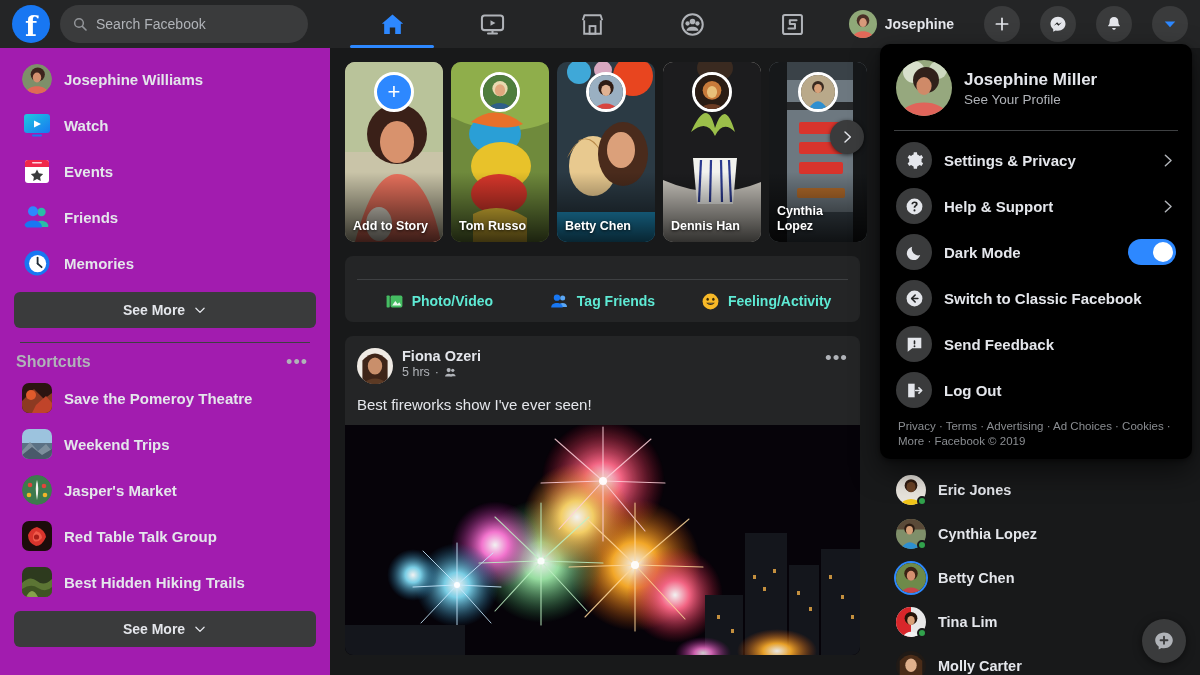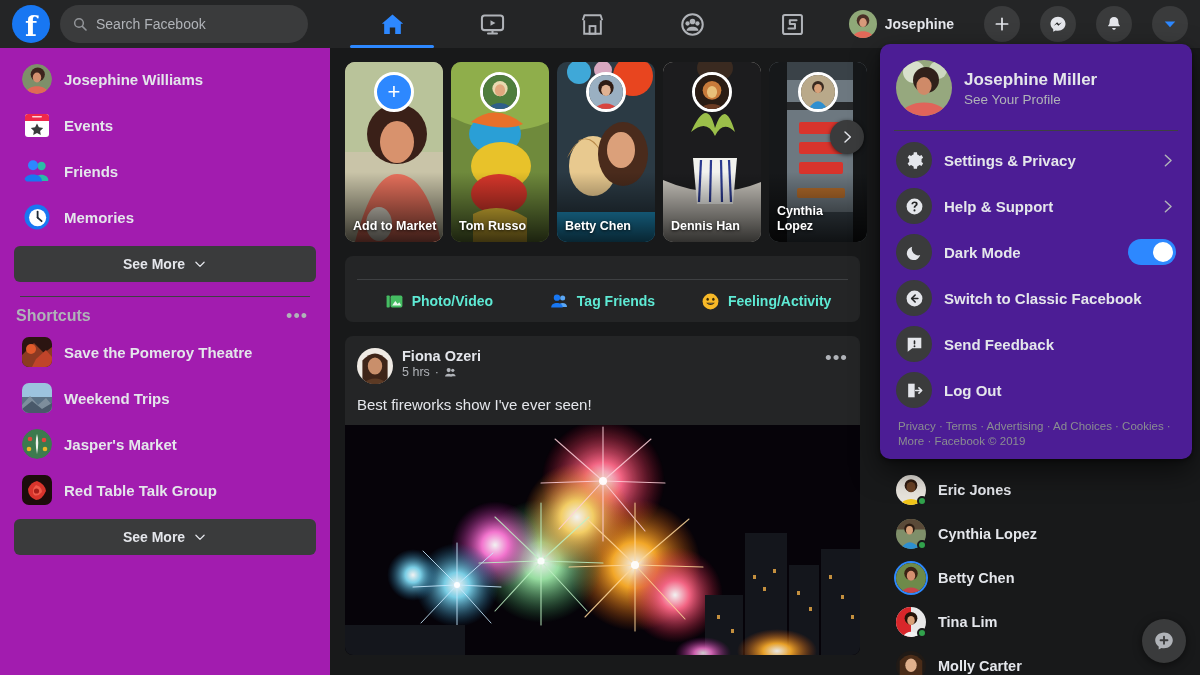--- a/index.html
+++ b/index.html
@@ -158,21 +158,21 @@
   .msg-fab {
     position: absolute; right: 14px; bottom: 12px; width: 44px; height: 44px;
     border-radius: 50%; background: #3a3b3c;
     display: flex; align-items: center; justify-content: center;
     box-shadow: 0 2px 8px rgba(0,0,0,.5);
   }
 
   
   .menu {
     position: absolute; top: 44px; right: 8px; width: 312px;
-    background: #4c1d95; border-radius: 10px;
+    background: #000000; border-radius: 10px;
     box-shadow: 0 12px 28px rgba(0,0,0,.55), 0 2px 4px rgba(0,0,0,.4);
     padding: 8px 8px 10px 8px; z-index: 50;
   }
   .menu-profile { display: flex; align-items: center; padding: 8px 8px; border-radius: 8px; }
   .menu-profile .av { width: 56px; height: 56px; border-radius: 50%; flex: none; }
   .mp-txt { margin-left: 12px; }
   .mp-name { font-size: 17px; font-weight: bold; color: #e4e6eb; }
   .mp-sub { font-size: 13.5px; color: #b0b3b8; margin-top: 2px; }
   .menu-hr { height: 1px; background: #3e4042; margin: 6px 6px; }
   .menu-row { display: flex; align-items: center; height: 46px; border-radius: 8px; padding: 0 8px; }
@@ -312,20 +312,36 @@
             <rect width="40" height="40" fill="#7e8f6a"></rect>
             <circle cx="21" cy="14" r="9.5" fill="#3c241d"></circle>
             <ellipse cx="20" cy="18" rx="5.6" ry="6.6" fill="#d3906f"></ellipse>
             <path d="M4 40 C7 26 33 26 36 40 Z" fill="#e06a57"></path>
           </g>
         </svg>
       </div>
       <span class="lbl">Josephine Williams</span>
     </div>
 
+    <div class="side-item">
+      <div class="sq rnd">
+        <svg class="ph" viewBox="0 0 30 30">
+          <defs>
+              <linearGradient id="gW" x1="0" y1="0" x2="1" y2="1">
+            <stop offset="0" stop-color="#1ec8e0"></stop>
+                <stop offset="1" stop-color="#1877f2"></stop>
+              </linearGradient>
+            </defs>
+          <rect x="2" y="4" width="26" height="19" rx="3" fill="url(#gW)"></rect>
+          <path d="M12 10.5 L19 14 L12 17.5 Z" fill="#fff"></path>
+          <rect x="10" y="24.5" width="10" height="2" rx="1" fill="#1877f2"></rect>
+        </svg>
+      </div>
+      <span class="lbl">Watch</span>
+    </div>
 
     <div class="side-item">
       <div class="sq rnd">
         <svg class="ph" viewBox="0 0 30 30">
           <rect x="3" y="4" width="24" height="23" rx="3" fill="#fff"></rect>
           <path d="M3 7a3 3 0 0 1 3-3h18a3 3 0 0 1 3 3v4H3z" fill="#f0284a"></path>
           <rect x="10" y="6" width="10" height="1.6" rx=".8" fill="#fff" opacity=".8"></rect>
           <path d="M15 13.4l1.9 3.9 4.3.6-3.1 3 .7 4.2-3.8-2-3.8 2 .7-4.2-3.1-3 4.3-.6z" fill="#3a3b3c"></path>
         </svg>
       </div>
@@ -409,20 +425,31 @@
       <div class="thumb">
         <svg class="ph" viewBox="0 0 30 30">
           <rect width="30" height="30" fill="#1d0c0b"></rect>
           <path d="M15 6 Q23 9 24 16 Q20 25 14 25 Q6 22 6 14 Q9 7 15 6z" fill="#d8342c"></path>
           <path d="M14 10 Q20 12 20 17 Q16 22 12 20 Q9 15 14 10z" fill="#f05a4a"></path>
           <circle cx="14.5" cy="16" r="2.6" fill="#a81f1a"></circle>
         </svg>
       </div>
       <span class="lbl">Red Table Talk Group</span>
     </div>
+    <div class="sc-item">
+      <div class="thumb">
+        <svg class="ph" viewBox="0 0 30 30">
+          <rect width="30" height="30" fill="#2d3a1e"></rect>
+          <path d="M0 16 Q8 8 15 14 Q22 20 30 12 L30 30 L0 30 Z" fill="#5c7534"></path>
+          <path d="M0 22 Q9 16 16 21 Q24 26 30 20 L30 30 L0 30 Z" fill="#3e5322"></path>
+          <path d="M4 30 Q10 18 16 30 Z" fill="#86a04b"></path>
+        </svg>
+      </div>
+      <span class="lbl">Best Hidden Hiking Trails</span>
+    </div>
 
     <div class="see-more">
       <span class="lbl">See More</span>
       <svg width="14" height="14" viewBox="0 0 24 24">
         <path d="M5 9 L12 16 L19 9" fill="none" stroke="#e4e6eb" stroke-width="2.2" stroke-linecap="round" stroke-linejoin="round"></path>
       </svg>
     </div>
   </div>
 
   <div class="feed">
@@ -435,21 +462,21 @@
           <rect width="98" height="90" fill="#b9c39a"></rect>
           <circle cx="52" cy="72" r="30" fill="#3a2018"></circle>
           <ellipse cx="52" cy="80" rx="17" ry="21" fill="#d8926d"></ellipse>
           <path d="M10 180 Q28 112 52 112 Q82 112 96 180 Z" fill="#e8715c"></path>
           <ellipse cx="34" cy="162" rx="13" ry="17" fill="#e0dbcd"></ellipse>
         </svg>
         <div class="shade"></div>
         <div class="ring" style="background:#2d88ff;">
           <span class="plus">+</span>
         </div>
-        <div class="nm">Add to Market</div>
+        <div class="nm">Add to Story</div>
       </div>
 
       <div class="story">
         <svg class="img" viewBox="0 0 98 180" preserveAspectRatio="xMidYMid slice">
           <rect width="98" height="180" fill="#6f8a3c"></rect>
           <path d="M0 0 L98 0 L98 60 Q50 80 0 55 Z" fill="#8fae4b"></path>
           <ellipse cx="44" cy="72" rx="26" ry="20" fill="#2a9fd6"></ellipse>
           <ellipse cx="50" cy="104" rx="30" ry="24" fill="#e8c22a"></ellipse>
           <ellipse cx="48" cy="132" rx="28" ry="20" fill="#d8372b"></ellipse>
           <path d="M20 60 Q44 40 72 62 Q56 70 20 60z" fill="#e8702a"></path>

